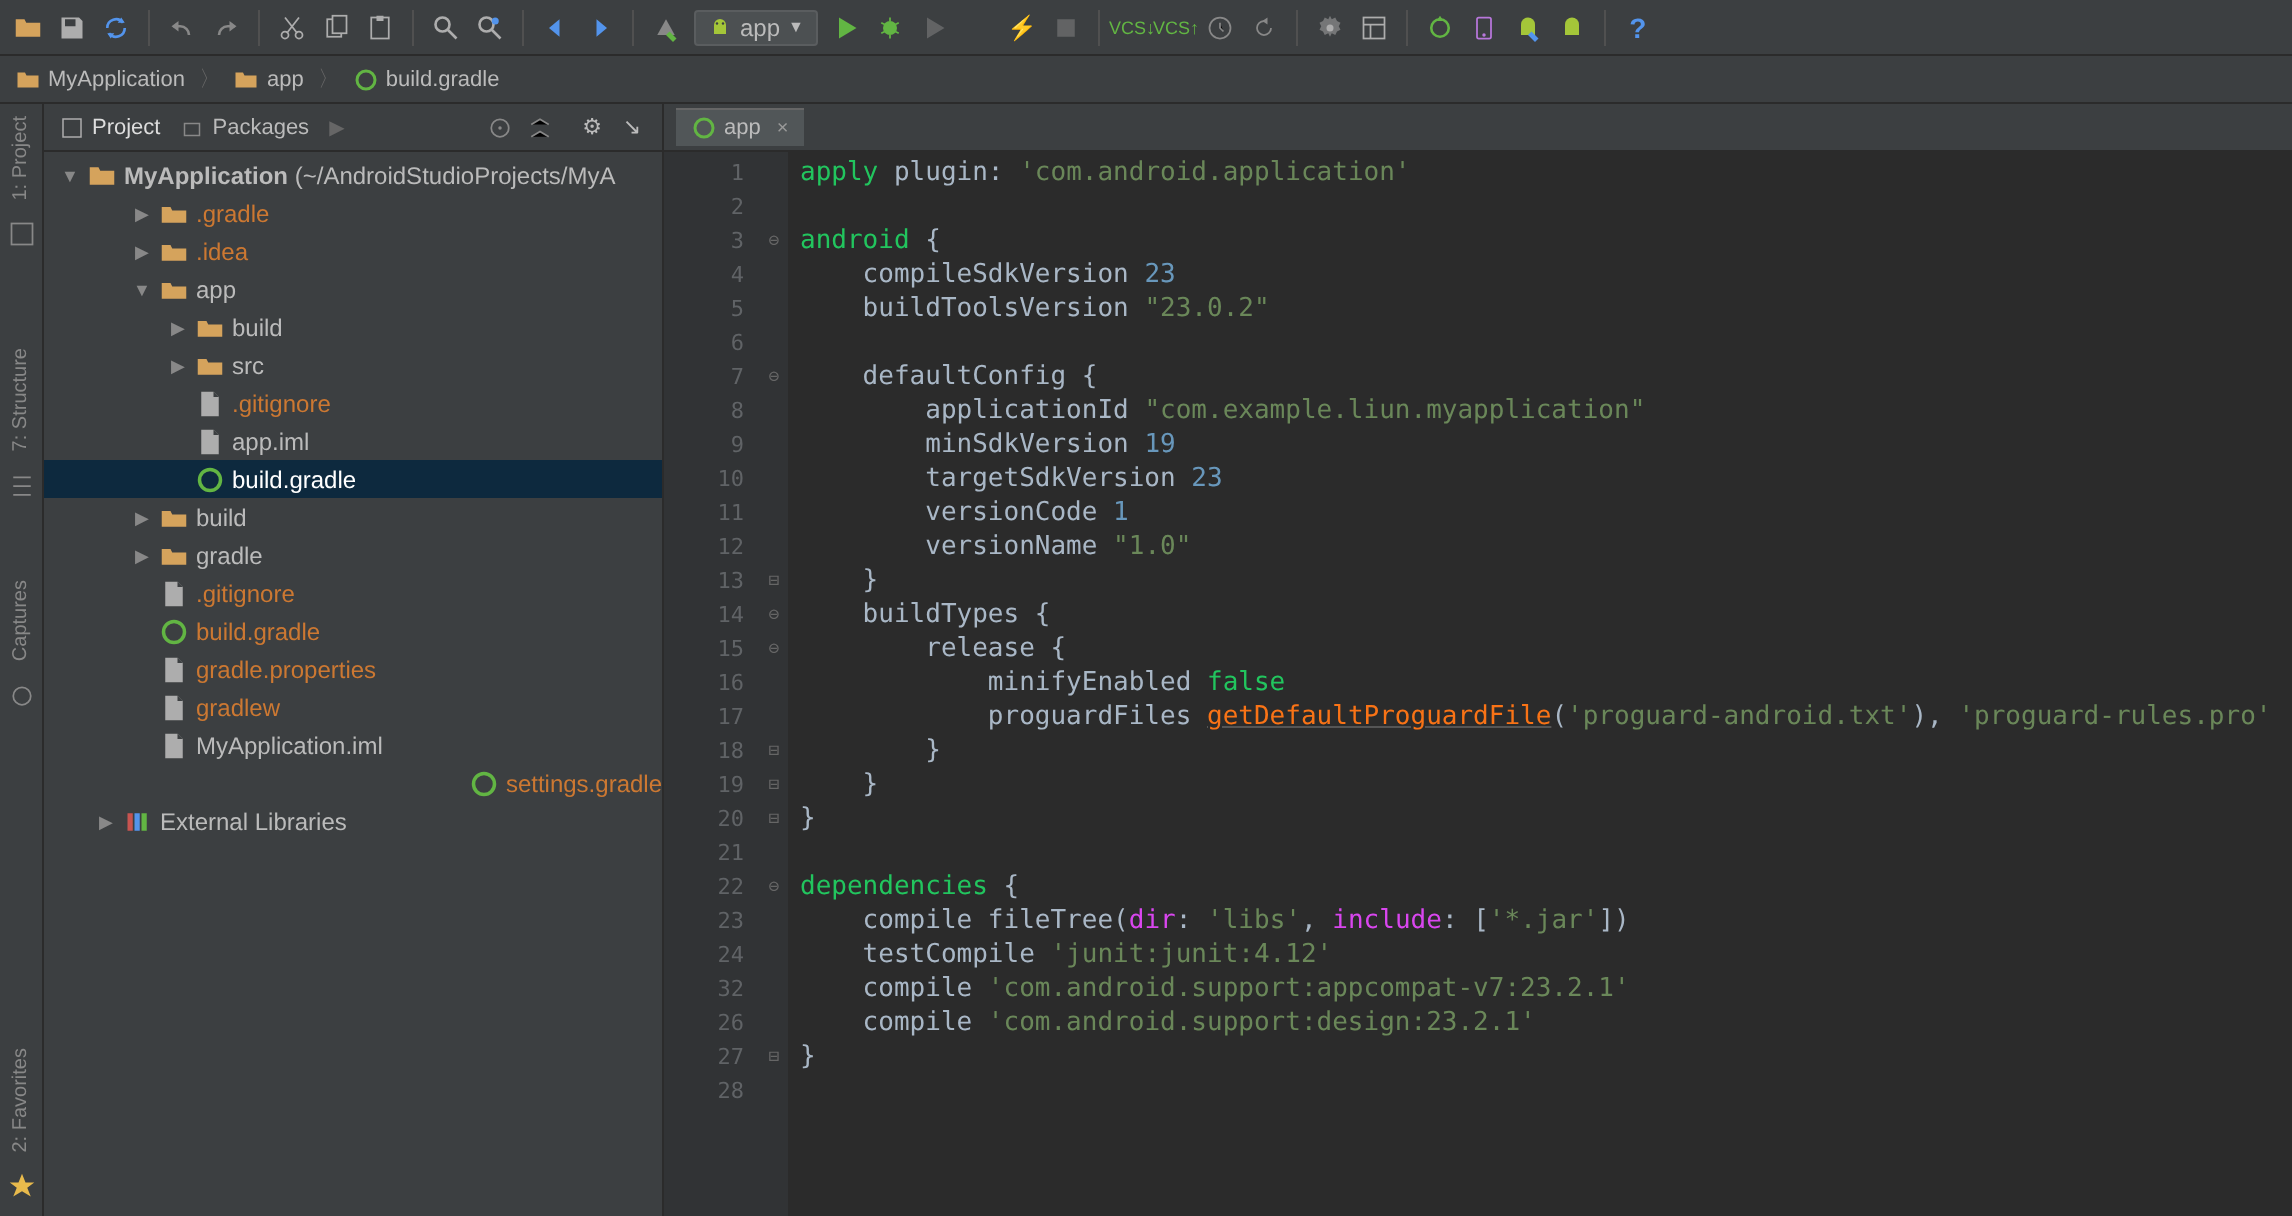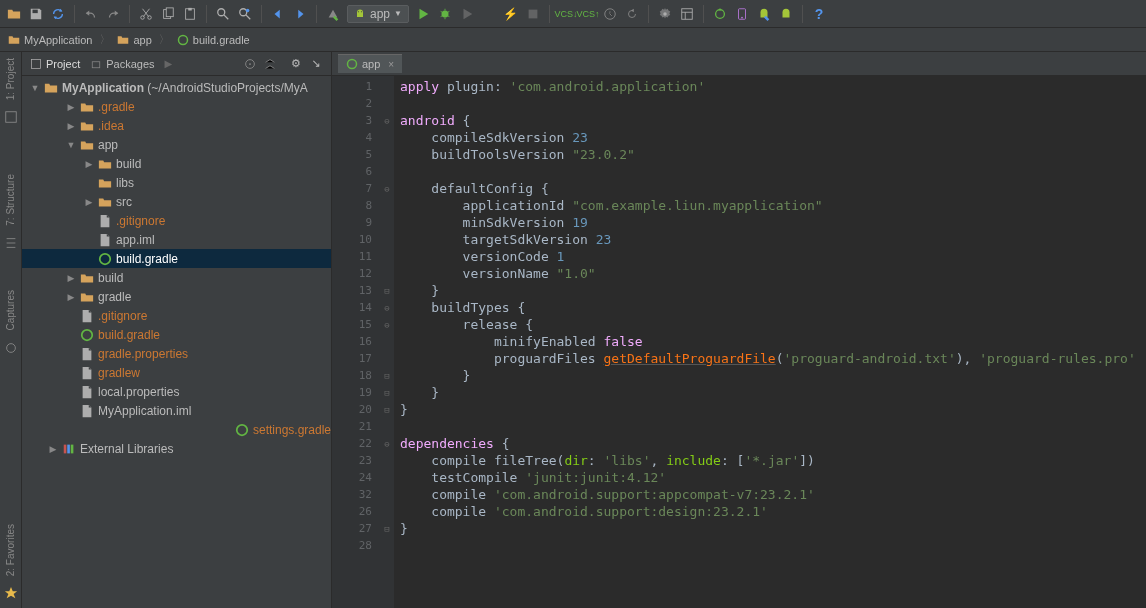--- a/index.html
+++ b/index.html
@@ -33,25 +33,25 @@
 .editor-tabs { height: 24px; background: #3c3f41; border-bottom: 1px solid #2b2b2b; display: flex; align-items: center; padding-left: 6px; }
 .editor-tab { display: flex; align-items: center; gap: 4px; padding: 3px 8px; background: #515658; border-top: 1px solid #666; font-size: 11px; cursor: pointer; }
 .editor-tab .close { color: #999; font-size: 10px; cursor: pointer; margin-left: 4px; }
 .editor-body { flex: 1; display: flex; font-family: "Consolas", "Menlo", monospace; font-size: 13px; overflow: auto; }
 .gutter { width: 48px; background: #313335; color: #606366; text-align: right; padding: 2px 8px 0 0; line-height: 17px; font-size: 11px; user-select: none; }
 .gutter-line { height: 17px; }
 .fold-gutter { width: 14px; background: #313335; padding-top: 2px; }
 .fold-mark { height: 17px; display: flex; align-items: center; justify-content: center; color: #666; font-size: 9px; }
 .code { flex: 1; background: #2b2b2b; padding: 2px 0 0 6px; line-height: 17px; white-space: pre; color: #a9b7c6; }
 .code-line { height: 17px; }
-.kw { color: #f0abfc; }
+.kw { color: #22c55e; }
 .str { color: #6a8759; }
 .num { color: #6897bb; }
 .fn { color: #f97316; text-decoration: underline; text-decoration-color: #555; }
-.prop { color: #84cc16; }
+.prop { color: #d946ef; }
 .folder-ic { fill: #d5a35c; }
 .file-ic { fill: #adadad; }
 .android-green { fill: #a4c639; }
 </style>
 </head>
 <body>
 
 <div class="toolbar">
   <span class="tb-icon">
       <svg viewBox="0 0 16 16">
@@ -346,29 +346,20 @@
         <div class="tree-row" style="padding-left: 62px;">
           <span class="tree-arrow">▶</span>
           <span class="tree-icon">
             <svg viewBox="0 0 16 16" width="14" height="14">
               <path class="folder-ic" d="M1 4h5l1 2h8v7H1z"></path>
             </svg>
           </span>
           <span class="tree-label ">build</span>
         </div>
         <div class="tree-row" style="padding-left: 62px;">
-          <span class="tree-arrow"></span>
-          <span class="tree-icon">
-            <svg viewBox="0 0 16 16" width="14" height="14">
-              <path class="folder-ic" d="M1 4h5l1 2h8v7H1z"></path>
-            </svg>
-          </span>
-          <span class="tree-label ">libs</span>
-        </div>
-        <div class="tree-row" style="padding-left: 62px;">
           <span class="tree-arrow">▶</span>
           <span class="tree-icon">
             <svg viewBox="0 0 16 16" width="14" height="14">
               <path class="folder-ic" d="M1 4h5l1 2h8v7H1z"></path>
             </svg>
           </span>
           <span class="tree-label ">src</span>
         </div>
         <div class="tree-row" style="padding-left: 62px;">
           <span class="tree-arrow"></span>
@@ -448,30 +439,20 @@
         </div>
         <div class="tree-row" style="padding-left: 44px;">
           <span class="tree-arrow"></span>
           <span class="tree-icon">
             <svg viewBox="0 0 16 16" width="14" height="14">
               <path class="file-ic" d="M3 1h7l3 3v11H3z"></path>
               <path fill="#3c3f41" d="M10 1v3h3"></path>
             </svg>
           </span>
           <span class="tree-label orange">gradlew</span>
-        </div>
-        <div class="tree-row" style="padding-left: 44px;">
-          <span class="tree-arrow"></span>
-          <span class="tree-icon">
-            <svg viewBox="0 0 16 16" width="14" height="14">
-              <path class="file-ic" d="M3 1h7l3 3v11H3z"></path>
-              <path fill="#3c3f41" d="M10 1v3h3"></path>
-            </svg>
-          </span>
-          <span class="tree-label ">local.properties</span>
         </div>
         <div class="tree-row" style="padding-left: 44px;">
           <span class="tree-arrow"></span>
           <span class="tree-icon">
             <svg viewBox="0 0 16 16" width="14" height="14">
               <path class="file-ic" d="M3 1h7l3 3v11H3z"></path>
               <path fill="#3c3f41" d="M10 1v3h3"></path>
             </svg>
           </span>
           <span class="tree-label ">MyApplication.iml</span>

